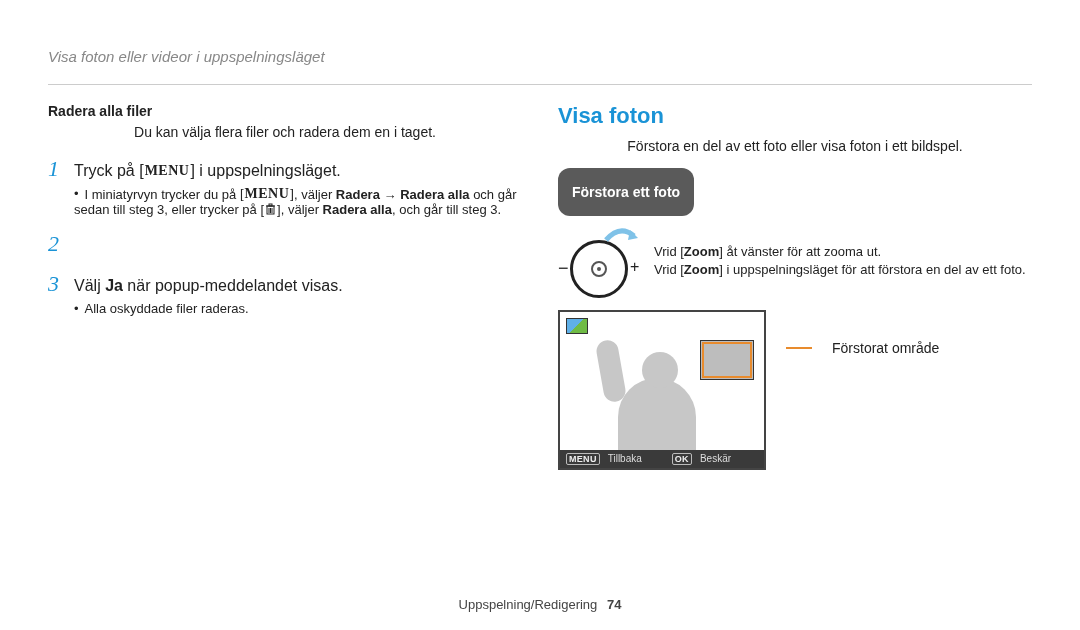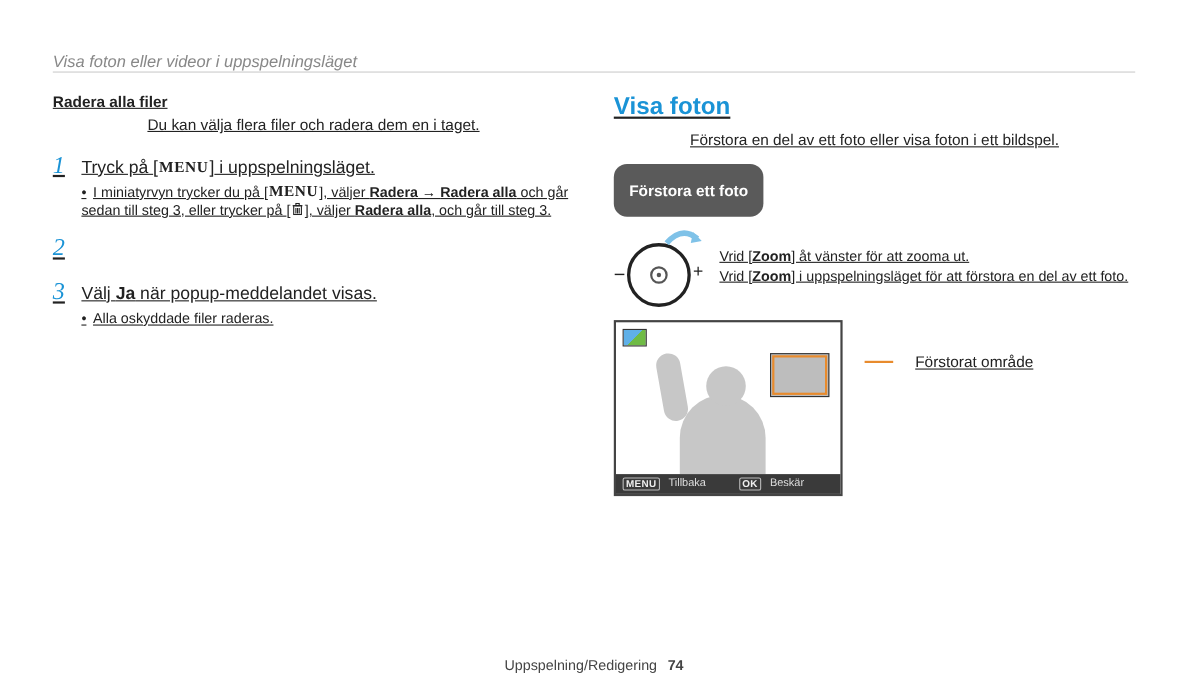--- a/index.html
+++ b/index.html
@@ -9,30 +9,29 @@
     background: #fff;
     font-family: Arial, Helvetica, sans-serif;
     color: #222;
     position: relative;
     padding: 48px 48px 24px 48px;
   }
   .header-title {
     color: #888;
     font-style: italic;
     font-size: 15px;
-    margin-bottom: 0;
+    margin-bottom: 19px;
   }
   .header-rule {
     border-top: 1px solid #ccc;
     margin-bottom: 18px;
   }
   .columns {
     display: flex;
     gap: 36px;
-    text-decoration: underline;
   }
   .col { flex: 1; min-width: 0; }
   .subhead-bold {
     font-weight: bold;
     font-size: 14px;
     margin-bottom: 4px;
   }
   .body-text { font-size: 14px; line-height: 1.35; text-align: center; }
   .step-row {
     display: flex;

